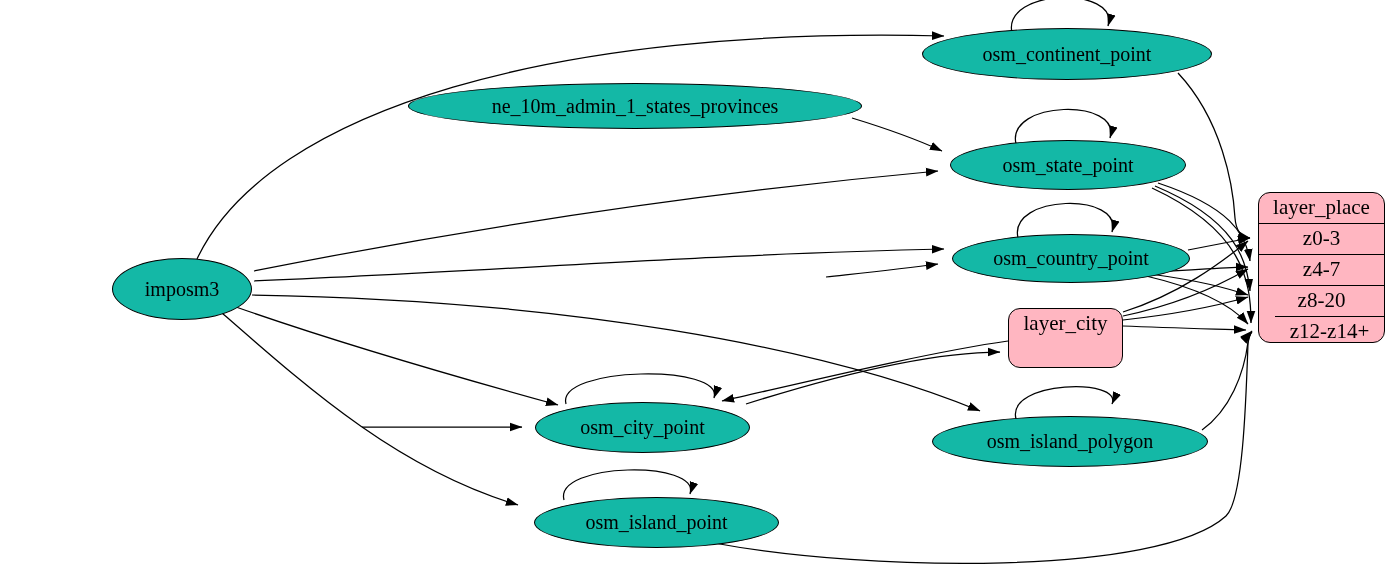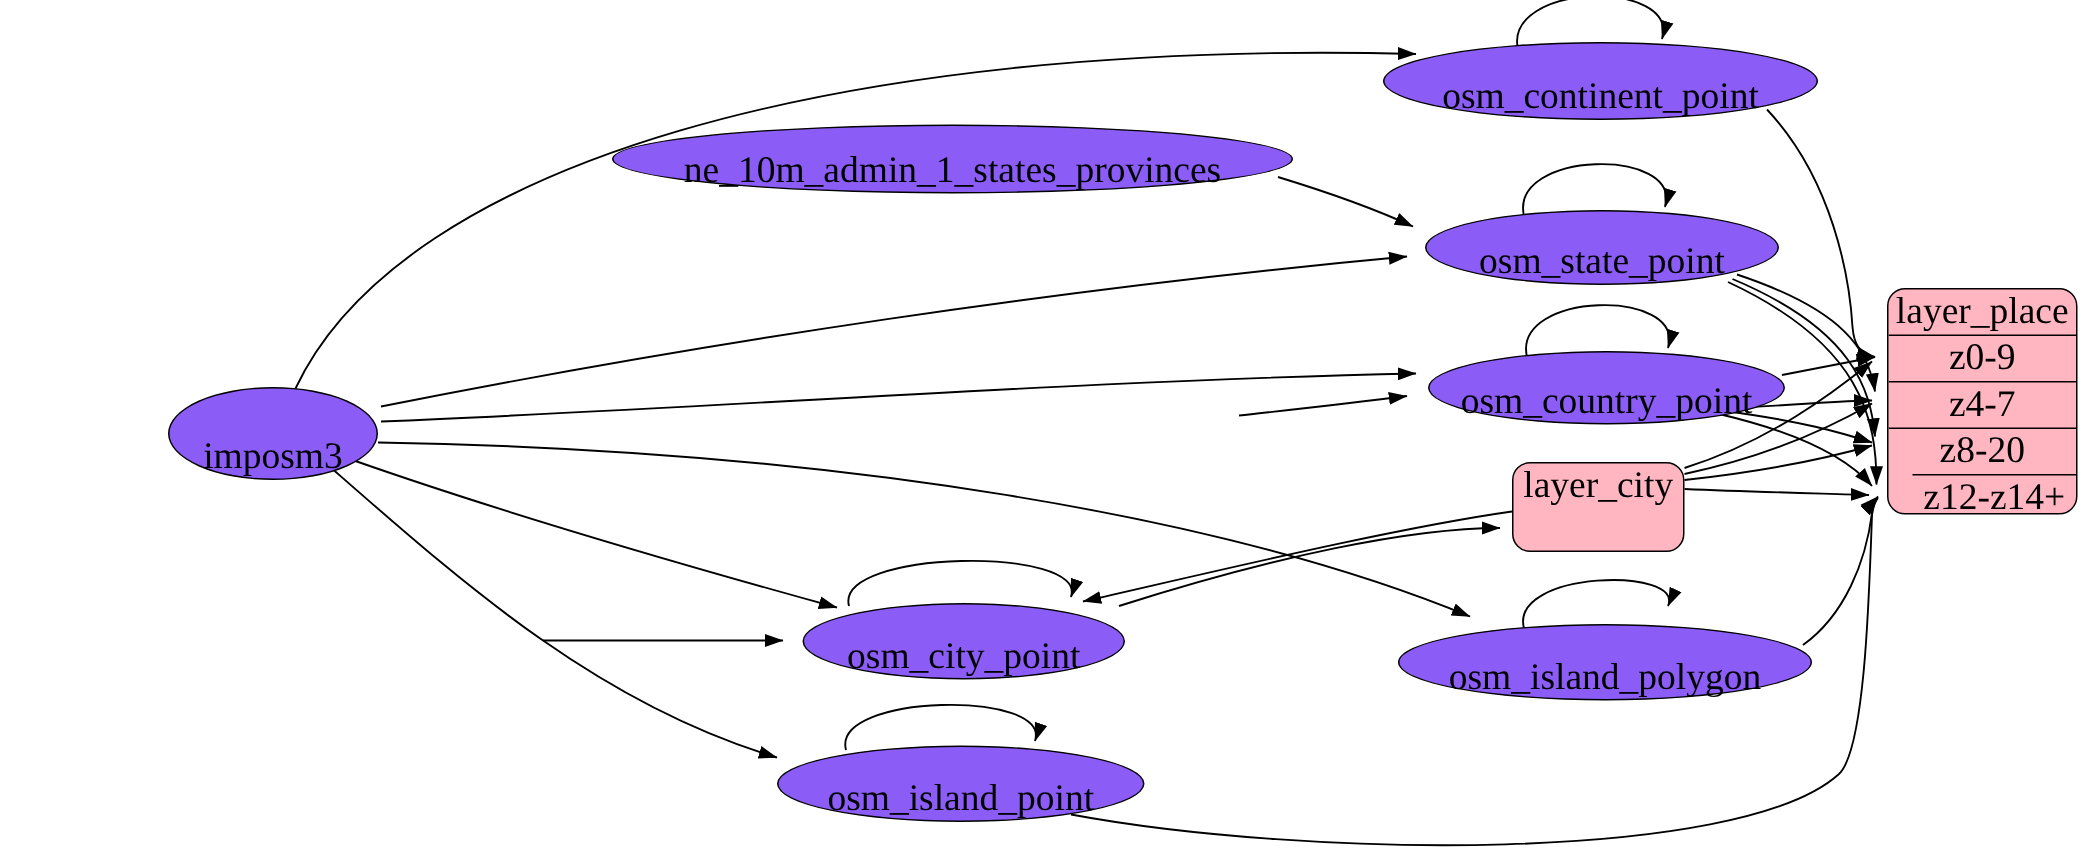--- a/index.html
+++ b/index.html
@@ -1,24 +1,24 @@
 <!DOCTYPE html>
 <html><head>
 <meta charset="utf-8">
 <style>
   html,body{margin:0;padding:0;background:#ffffff;}
   #canvas{position:relative;width:1395px;height:568px;background:#ffffff;overflow:hidden;
           font-family:"Liberation Serif", "DejaVu Serif", serif;}
   #edge-layer{position:absolute;left:0;top:0;}
   .node{position:absolute;box-sizing:border-box;color:#000;}
-  .ellipse-node{border:1.3px solid #000;border-radius:50%;background:#8b5cf6;
-          display:flex;align-items:flex-end;justify-content:center;
-          font-size:25px;white-space:nowrap;}
+  .ellipse-node{border:1.3px solid #000;border-radius:50%;background:#14b8a6;
+          display:flex;align-items:center;justify-content:center;
+          font-size:20px;white-space:nowrap;}
   .record-node{background:#ffb6c1;border:1.4px solid #000;border-radius:12px;
-          overflow:hidden;font-size:25px;text-align:center;}
+          overflow:hidden;font-size:21px;text-align:center;}
   .rec-header{height:30px;line-height:29px;}
   .rec-row{height:30px;line-height:29px;border-top:1.2px solid #000;}
   .rec-row-last{height:31px;margin-left:16px;}
 </style>
 </head>
 <body>
 
 <div id="canvas">
 
   <svg id="edge-layer" width="1395" height="568">
@@ -83,29 +83,29 @@
   </div>
 
   <div class="node ellipse-node" style="left:535px;top:402px;width:215px;height:51px">
     <span>osm_city_point</span>
   </div>
 
   <div class="node ellipse-node" style="left:932px;top:416px;width:276px;height:51px">
     <span>osm_island_polygon</span>
   </div>
 
-  <div class="node ellipse-node" style="left:518px;top:497px;width:245px;height:51px">
+  <div class="node ellipse-node" style="left:534px;top:497px;width:245px;height:51px">
     <span>osm_island_point</span>
   </div>
 
   <div class="node record-node" style="left:1008px;top:308px;width:115px;height:60px">
     <div class="rec-header">layer_city</div>
   </div>
 
   <div class="node record-node" style="left:1258px;top:192px;width:127px;height:151px">
     <div class="rec-header">layer_place</div>
-    <div class="rec-row">z0-9</div>
+    <div class="rec-row">z0-3</div>
     <div class="rec-row">z4-7</div>
     <div class="rec-row">z8-20</div>
     <div class="rec-row rec-row-last">z12-z14+</div>
   </div>
 
 </div>
 
 </body></html>

